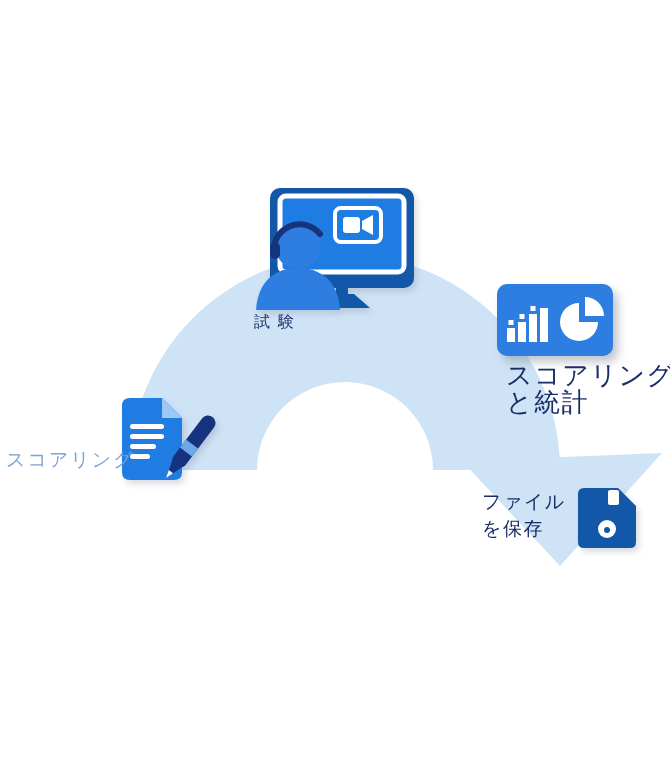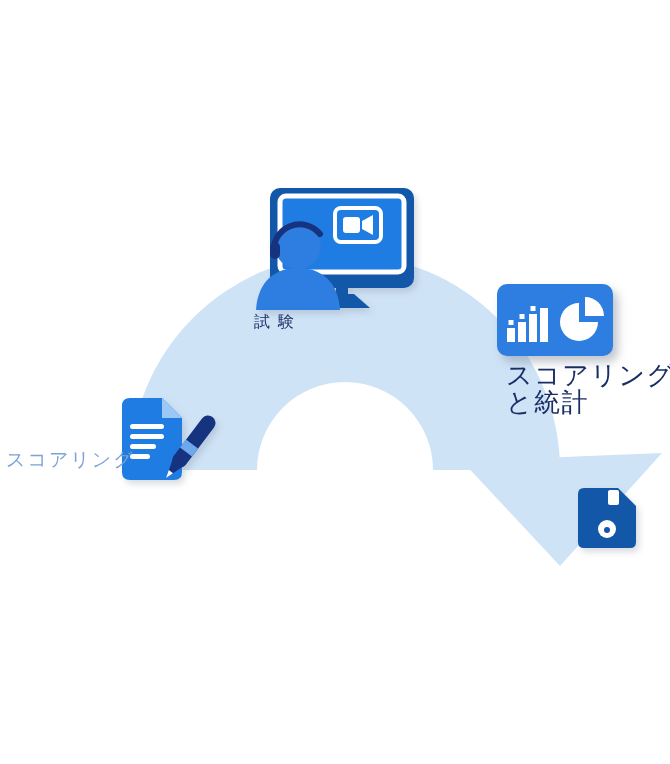--- a/index.html
+++ b/index.html
@@ -89,14 +89,18 @@
     <div class="l1">スコアリング</div>
   </div>
 
   <div class="abs label label-exam">試験</div>
 
   <div class="abs label label-scoring">
     <div>スコアリング</div>
     <div>と統計</div>
   </div>
 
+  <div class="abs label label-save">
+    <div>ファイル</div>
+    <div>を保存</div>
+  </div>
 
 </div>
 
 </body></html>

